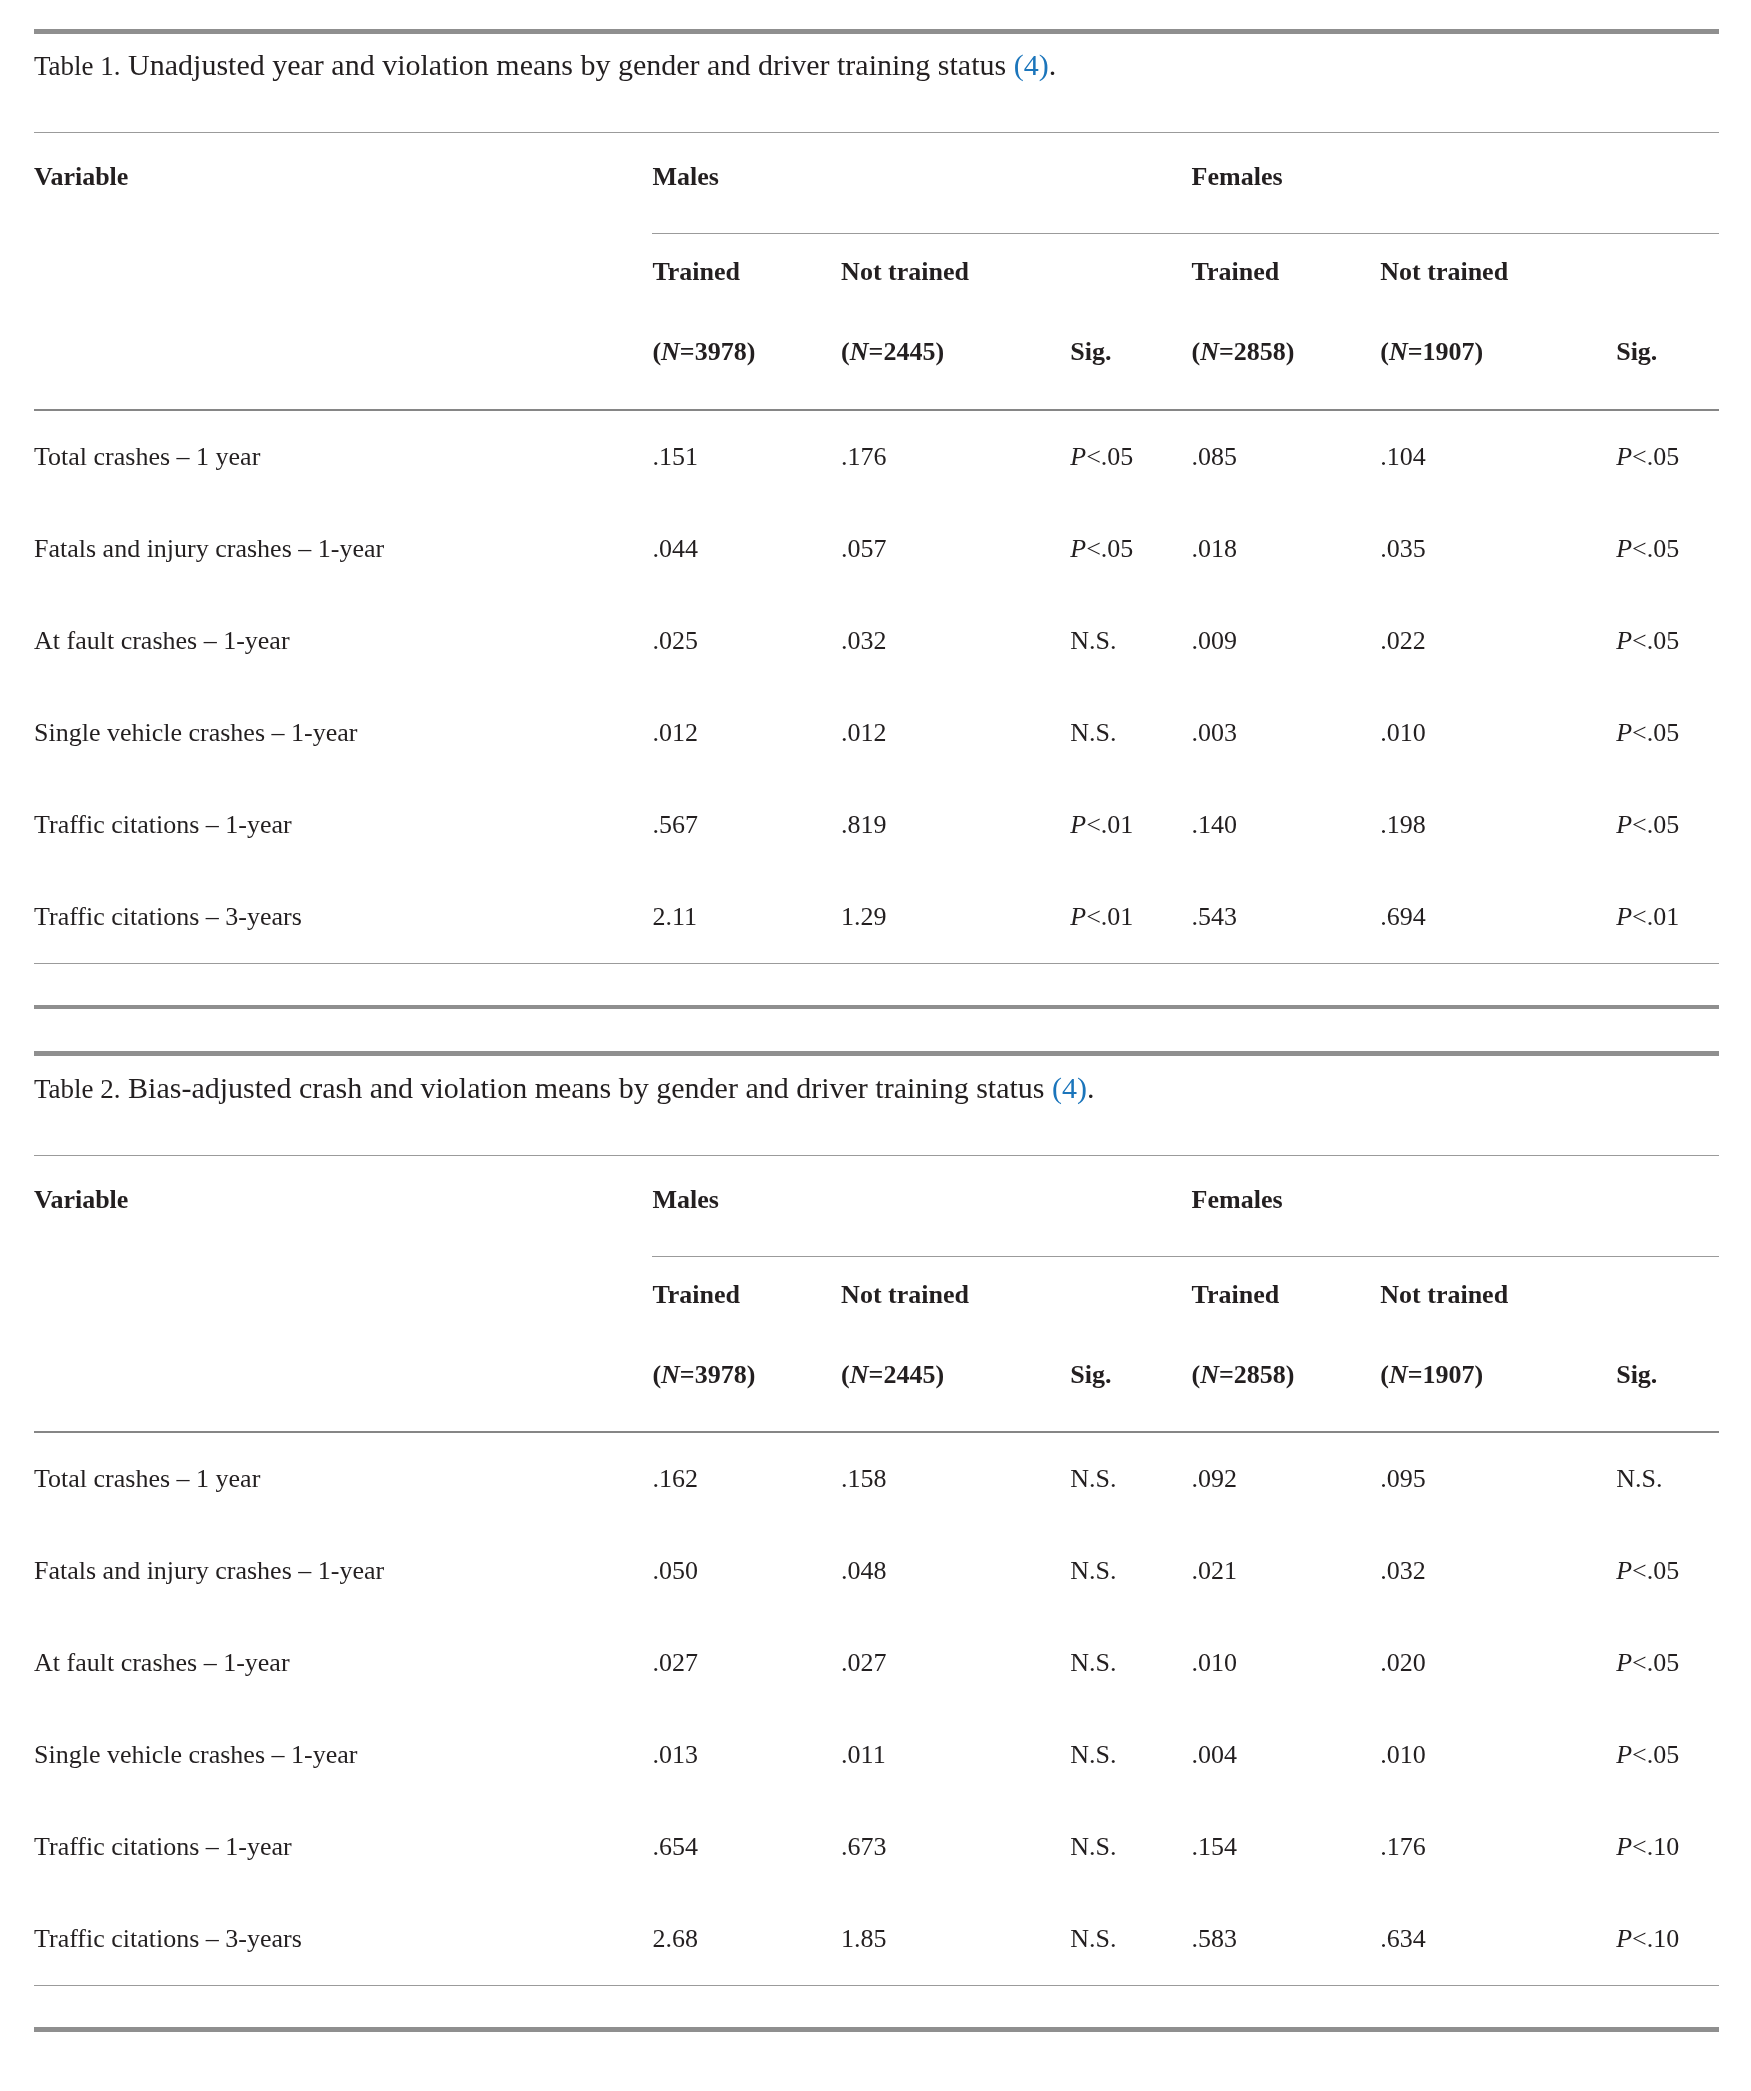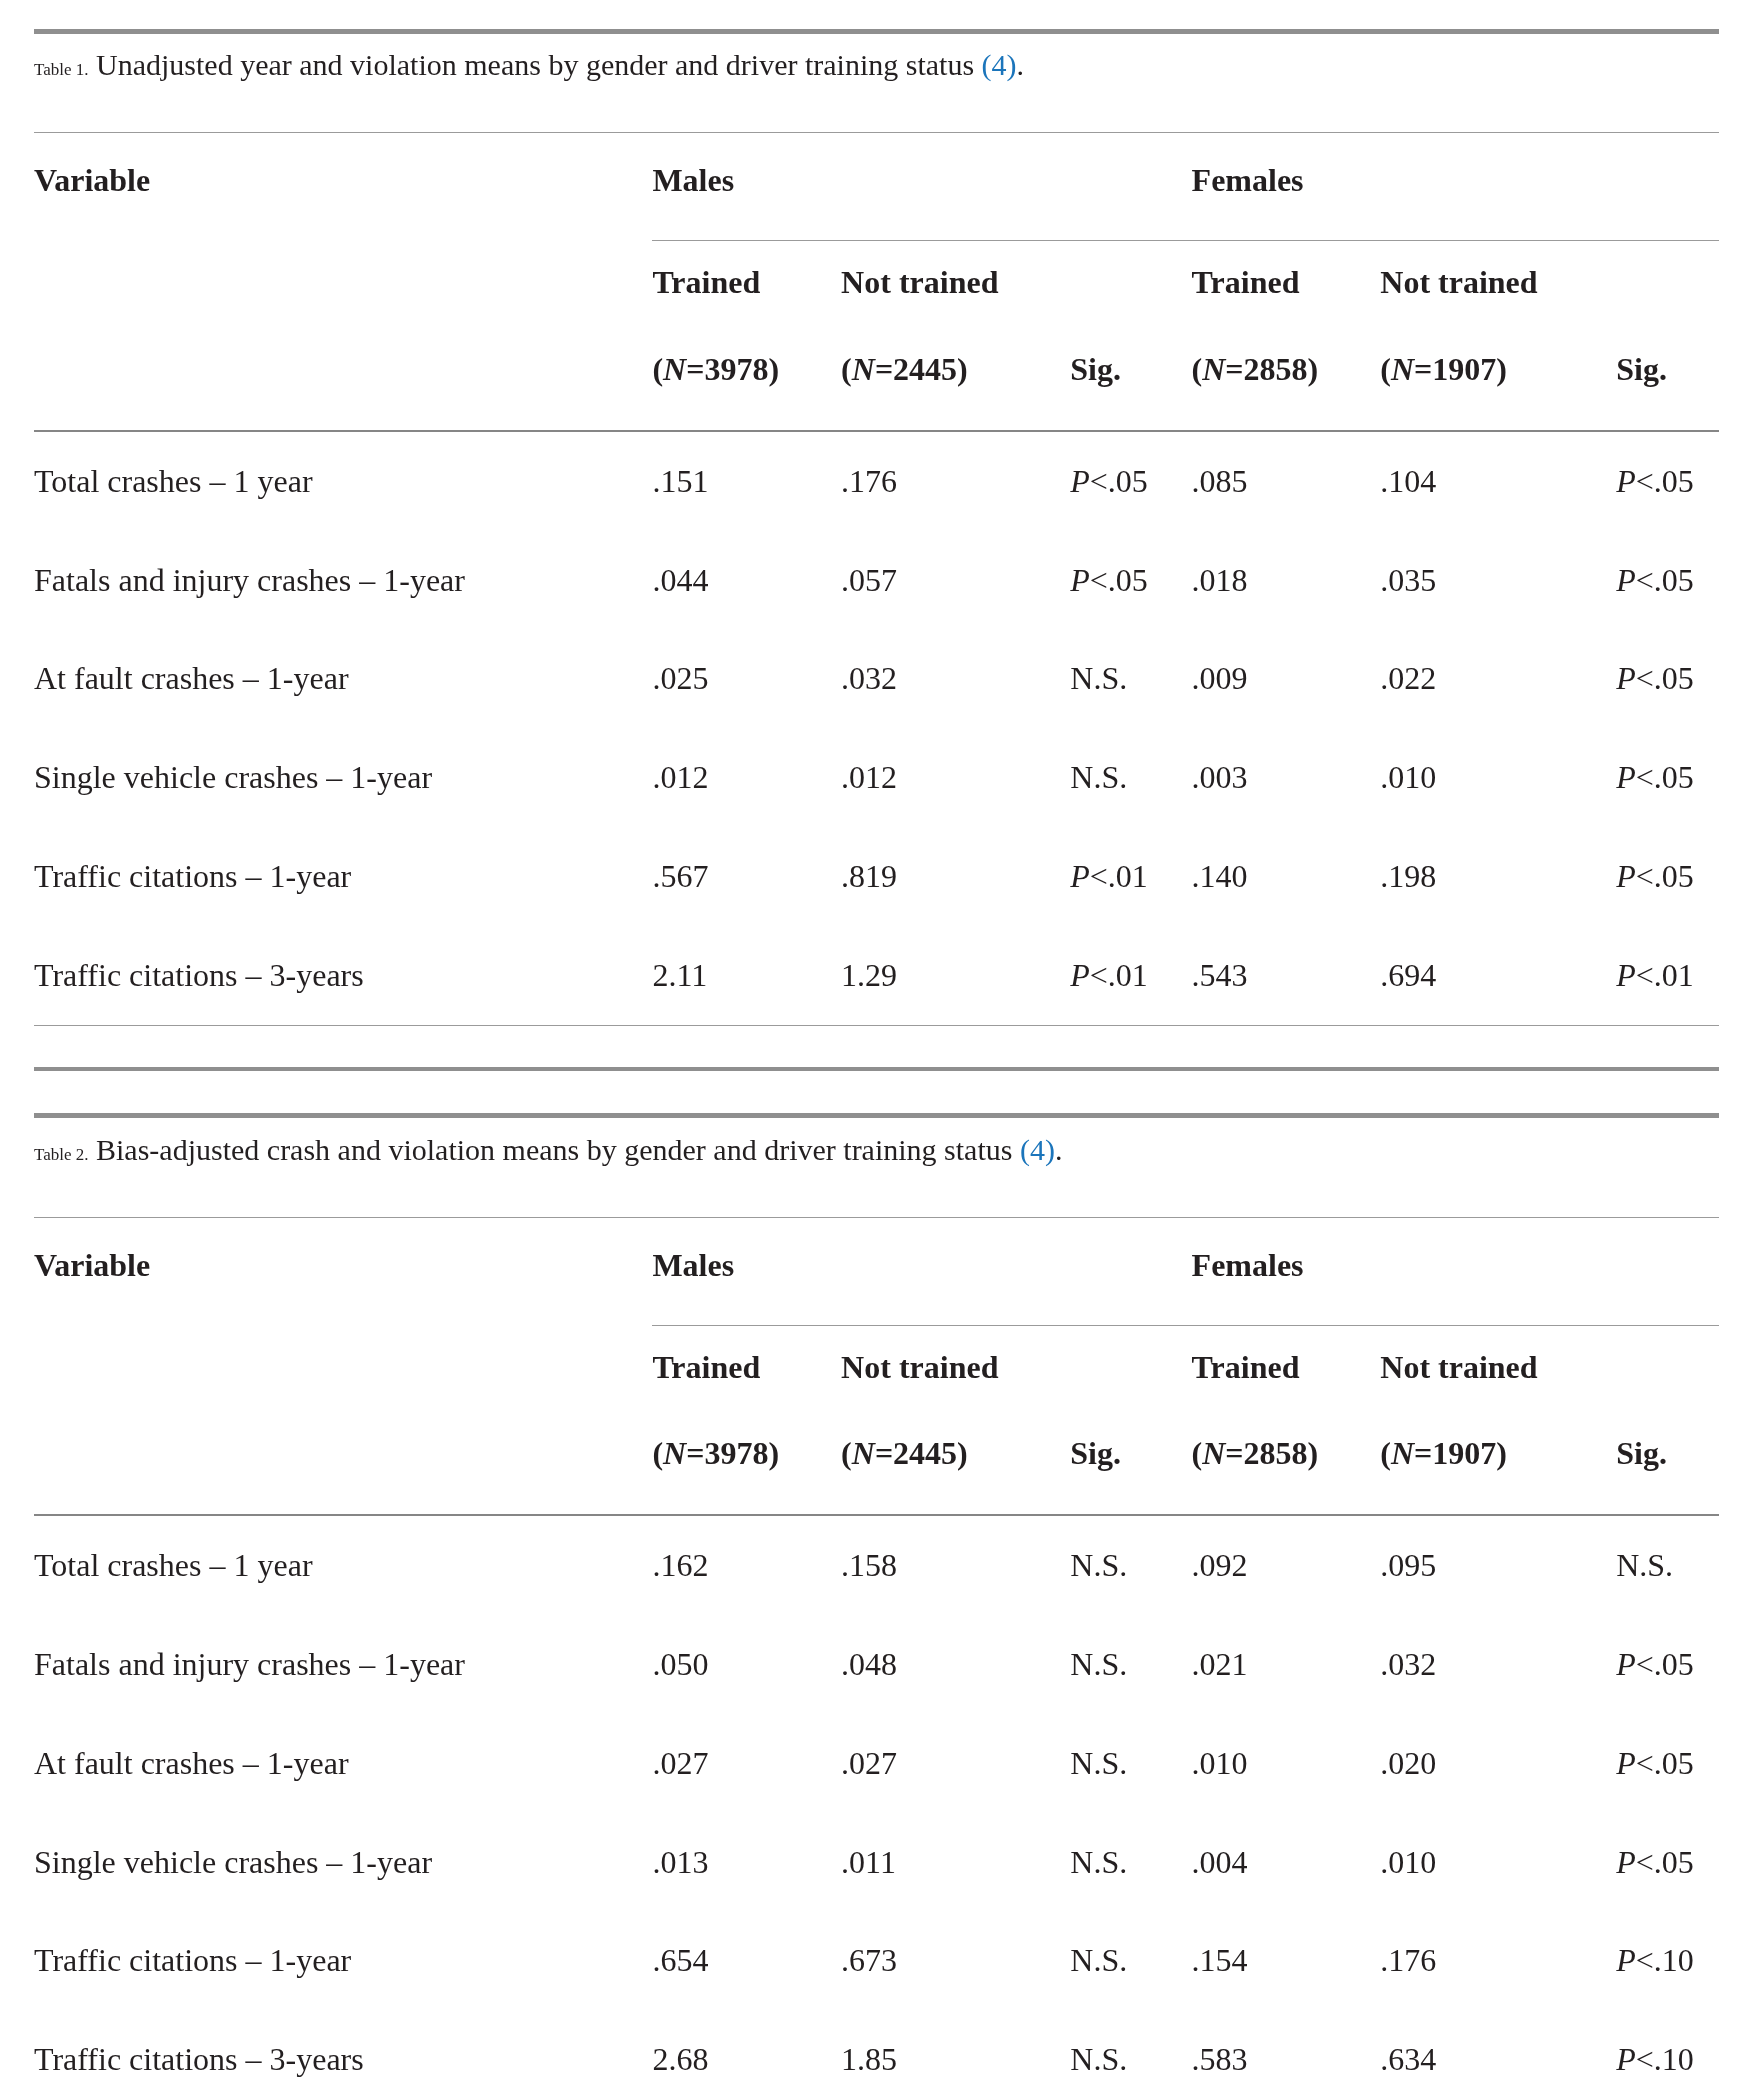--- a/index.html
+++ b/index.html
@@ -13,29 +13,29 @@
   .tblock + .tblock { margin-top: 42px; font-family: Liberation Serif, serif; }
   .thick-bar { height: 4.8px; background: #8f8f8f; }
   .thick-bar.open { margin-bottom: 11.6px; }
   .thick-bar.close { margin-top: 41px; }
   .caption {
     margin: 0 0 48px 0;
     font-size: 30px;
     line-height: 1.3;
     color: #231f20;
   }
-  .cap-label { font-size: 17px; }
+  .cap-label { font-size: 27px; }
   .cap-ref { color: #1b75bb; text-decoration: none; }
   table {
     width: 100%;
     border-collapse: collapse;
     table-layout: fixed;
     border-top: 1.9px solid #9b9b9b;
     border-bottom: 1.9px solid #9b9b9b;
-    font-size: 32px;
+    font-size: 26px;
     line-height: 1.15;
   }
   col.c-var  { width: 36.7%; }
   col.c-a    { width: 11.2%; }
   col.c-b    { width: 13.6%; }
   col.c-sig  { width: 7.2%; }
   col.c-a2   { width: 11.2%; }
   col.c-b2   { width: 14.0%; }
   col.c-sig2 { width: 6.1%; }
   th, td { text-align: left; padding: 0; }

